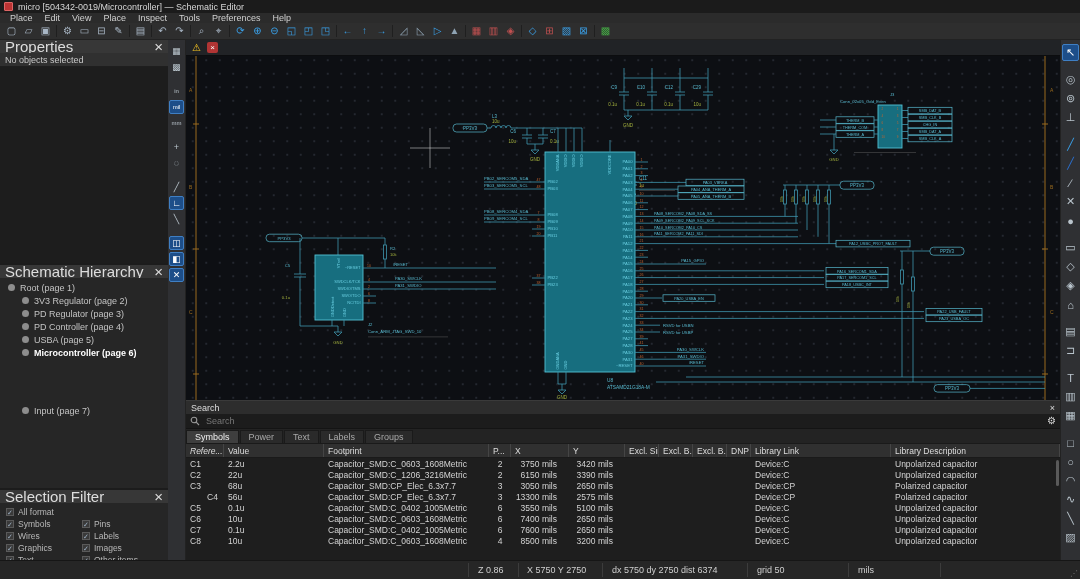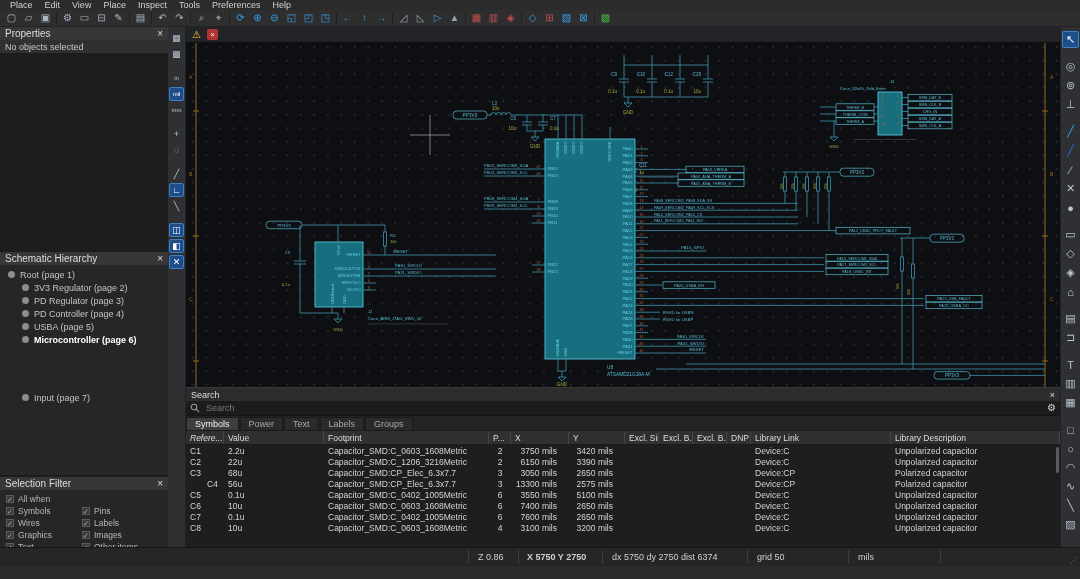--- a/index.html
+++ b/index.html
@@ -14,21 +14,21 @@
   .menu-item{font-size:9px;color:#d0d0d0;padding:0 6px;cursor:default;}
   
   .toolbar{height:17px;background:#2e2e2e;display:flex;align-items:center;padding-left:3px;border-bottom:1px solid #222;}
   .tb-btn{width:17px;height:15px;display:flex;align-items:center;justify-content:center;font-size:10px;line-height:1;}
   .tb-sep{width:1px;height:12px;background:#1f1f1f;margin:0 2px;}
   
   .main{display:flex;height:520px;}
   .dock{width:168px;background:#262626;display:flex;flex-direction:column;}
   .panel{display:flex;flex-direction:column;border-bottom:2px solid #1c1c1c;overflow:hidden;}
   .panel-hdr{height:13px;background:#373737;display:flex;align-items:center;justify-content:space-between;padding:0 5px;flex:none;}
-  .panel-hdr span{font-size:10px;color:#ddd;}
+  .panel-hdr span{font-size:15px;color:#ddd;}
   .panel-close{font-size:9px;color:#aaa;cursor:default;}
   .panel-sub{height:14px;background:#303030;display:flex;align-items:center;padding-left:5px;font-size:9px;color:#c8c8c8;border-bottom:1px solid #1e1e1e;flex:none;}
   .panel-body{flex:1;background:#1d1d1d;}
   .tree{padding-top:3px;background:#262626;flex:1;}
   .tree-row{display:flex;align-items:center;height:13px;font-size:9px;color:#c4c4c4;}
   .tree-row .bullet{width:7px;height:7px;border-radius:50%;background:#8d8d8d;margin-right:5px;flex:none;}
   .tree-row.current{color:#fff;font-weight:bold;}
   .filter-body{background:#262626;flex:1;padding:4px 6px;display:grid;grid-template-columns:76px 1fr;row-gap:2px;}
   .chk{display:flex;align-items:center;gap:4px;font-size:8.5px;color:#b8b8b8;}
   .chk .box{width:8px;height:8px;background:#3a3a3a;border:1px solid #5a5a5a;color:#9fb2c4;font-size:7px;line-height:8px;text-align:center;}
@@ -83,20 +83,24 @@
   .statusbar{position:relative;height:19px;background:#262626;border-top:1px solid #161616;font-size:9px;color:#cfcfcf;}
   .sseg{position:absolute;top:4px;white-space:nowrap;}
   .sdiv{position:absolute;top:2px;bottom:2px;width:1px;background:#3c3c3c;}
   .grip{position:absolute;right:2px;bottom:1px;color:#777;font-size:8px;}
 </style>
 </head>
 <body>
 
 <div id="app">
 
+  <div class="titlebar">
+    <div class="appicon"></div>
+    <div class="titletext">micro [504342-0019/Microcontroller] — Schematic Editor</div>
+  </div>
 
   <div class="menubar" id="menubar">
       <div class="menu-item">Place</div>
       <div class="menu-item">Edit</div>
       <div class="menu-item">View</div>
       <div class="menu-item">Place</div>
       <div class="menu-item">Inspect</div>
       <div class="menu-item">Tools</div>
       <div class="menu-item">Preferences</div>
       <div class="menu-item">Help</div>
@@ -195,21 +199,21 @@
           </div>
       </div>
       <div class="panel" style="flex:1;border-bottom:none;">
         <div class="panel-hdr">
           <span>Selection Filter</span>
           <span class="panel-close">×</span>
         </div>
         <div class="filter-body" id="filter-body">
             <label class="chk span2">
               <span class="box">✓</span>
-              <span>All when</span>
+              <span>All format</span>
             </label>
             <label class="chk">
               <span class="box">✓</span>
               <span>Symbols</span>
             </label>
             <label class="chk">
               <span class="box">✓</span>
               <span>Pins</span>
             </label>
             <label class="chk">
@@ -884,21 +888,21 @@
               <div class="cell" style="flex: 0 0 34px;"></div>
               <div class="cell" style="flex: 0 0 24px;"></div>
               <div class="cell" style="flex: 0 0 140px;">Device:C</div>
               <div class="cell" style="flex: 1 1 0%;">Unpolarized capacitor</div>
             </div>
             <div class="trow">
               <div class="cell" style="flex: 0 0 38px;">C8</div>
               <div class="cell" style="flex: 0 0 100px;">10u</div>
               <div class="cell" style="flex: 0 0 165px;">Capacitor_SMD:C_0603_1608Metric</div>
               <div class="cell c-ctr" style="flex: 0 0 22px;">4</div>
-              <div class="cell c-num" style="flex: 0 0 58px;">3100 mils</div>
+              <div class="cell c-num" style="flex: 0 0 58px;">8500 mils</div>
               <div class="cell c-num" style="flex: 0 0 56px;">3200 mils</div>
               <div class="cell" style="flex: 0 0 34px;"></div>
               <div class="cell" style="flex: 0 0 34px;"></div>
               <div class="cell" style="flex: 0 0 34px;"></div>
               <div class="cell" style="flex: 0 0 24px;"></div>
               <div class="cell" style="flex: 0 0 140px;">Device:C</div>
               <div class="cell" style="flex: 1 1 0%;">Unpolarized capacitor</div>
             </div>
             <div class="vscroll"></div>
           </div>
@@ -940,19 +944,19 @@
   </div>
 
   <div class="statusbar">
     <div class="sdiv" style="left:468px;"></div>
     <div class="sdiv" style="left:518px;"></div>
     <div class="sdiv" style="left:602px;"></div>
     <div class="sdiv" style="left:747px;"></div>
     <div class="sdiv" style="left:848px;"></div>
     <div class="sdiv" style="left:940px;"></div>
     <span class="sseg" style="left:478px;">Z 0.86</span>
-    <span class="sseg" style="left:527px;font-weight:bold;">X 5750 Y 2750</span>
+    <span class="sseg" style="left:527px;">X 5750 Y 2750</span>
     <span class="sseg" style="left:612px;">dx 5750  dy 2750  dist 6374</span>
     <span class="sseg" style="left:757px;">grid 50</span>
     <span class="sseg" style="left:858px;">mils</span>
     <span class="grip">⋰</span>
   </div>
 </div>
 
 </body></html>

